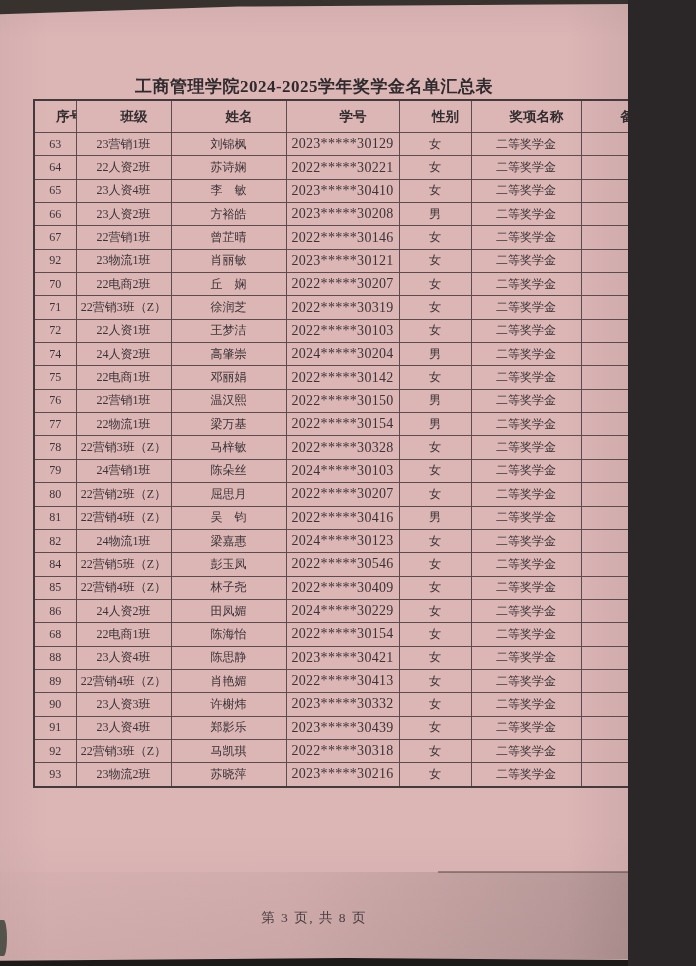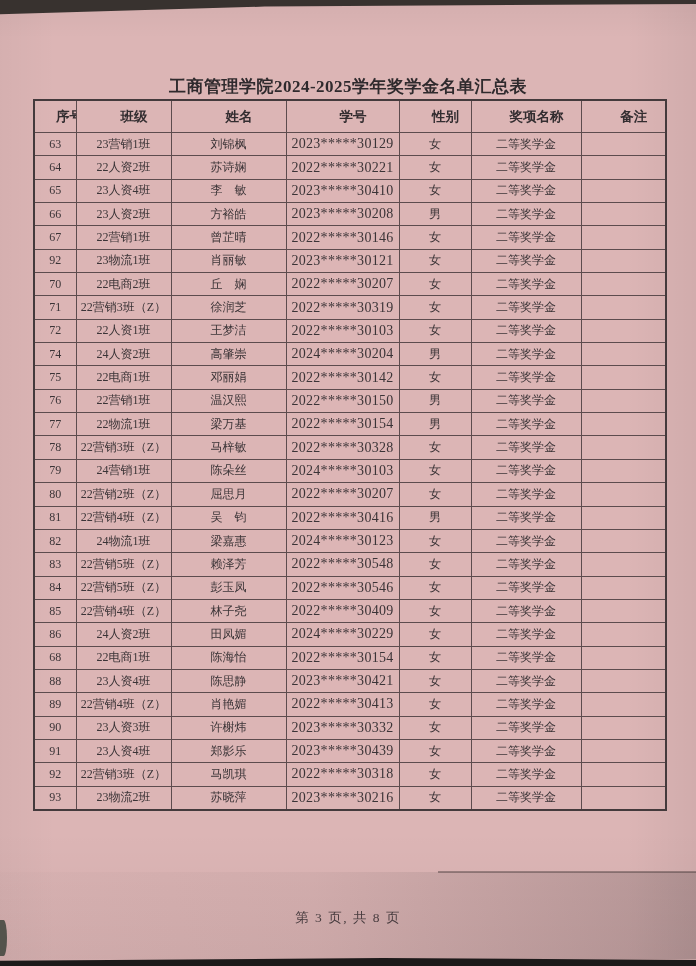--- a/index.html
+++ b/index.html
@@ -1,17 +1,17 @@
 <!DOCTYPE html>
 <html><head>
 <meta charset="utf-8">
 <style>
   html,body { margin:0; padding:0; background:#2b2628; }
   .photo {
-    position:relative; width:696px; height:966px; overflow:hidden;
+    position:relative; width:628px; height:966px; overflow:hidden;
     background:
       linear-gradient(180deg, rgba(0,0,0,0.04) 0%, rgba(0,0,0,0) 4%, rgba(0,0,0,0) 86%, rgba(0,0,0,0.05) 100%),
       linear-gradient(90deg, rgba(0,0,0,0.03) 0%, rgba(0,0,0,0) 8%, rgba(0,0,0,0) 90%, rgba(0,0,0,0.05) 100%),
       #dcb5b5;
     font-family:"Liberation Serif","DejaVu Serif",serif;
   }
   .top-edge {
     position:absolute; left:0; top:0; width:100%; height:15px; background:#38322f;
     clip-path:polygon(0 0, 100% 0, 100% 26%, 38% 44%, 0 95%);
   }
@@ -242,29 +242,20 @@
         <tr>
           <td>82</td>
           <td>24物流1班</td>
           <td>梁嘉惠</td>
           <td>2024*****30123</td>
           <td>女</td>
           <td>二等奖学金</td>
           <td></td>
         </tr>
         <tr>
-          <td>83</td>
-          <td>22营销5班（Z）</td>
-          <td>赖泽芳</td>
-          <td>2022*****30548</td>
-          <td>女</td>
-          <td>二等奖学金</td>
-          <td></td>
-        </tr>
-        <tr>
           <td>84</td>
           <td>22营销5班（Z）</td>
           <td>彭玉凤</td>
           <td>2022*****30546</td>
           <td>女</td>
           <td>二等奖学金</td>
           <td></td>
         </tr>
         <tr>
           <td>85</td>

